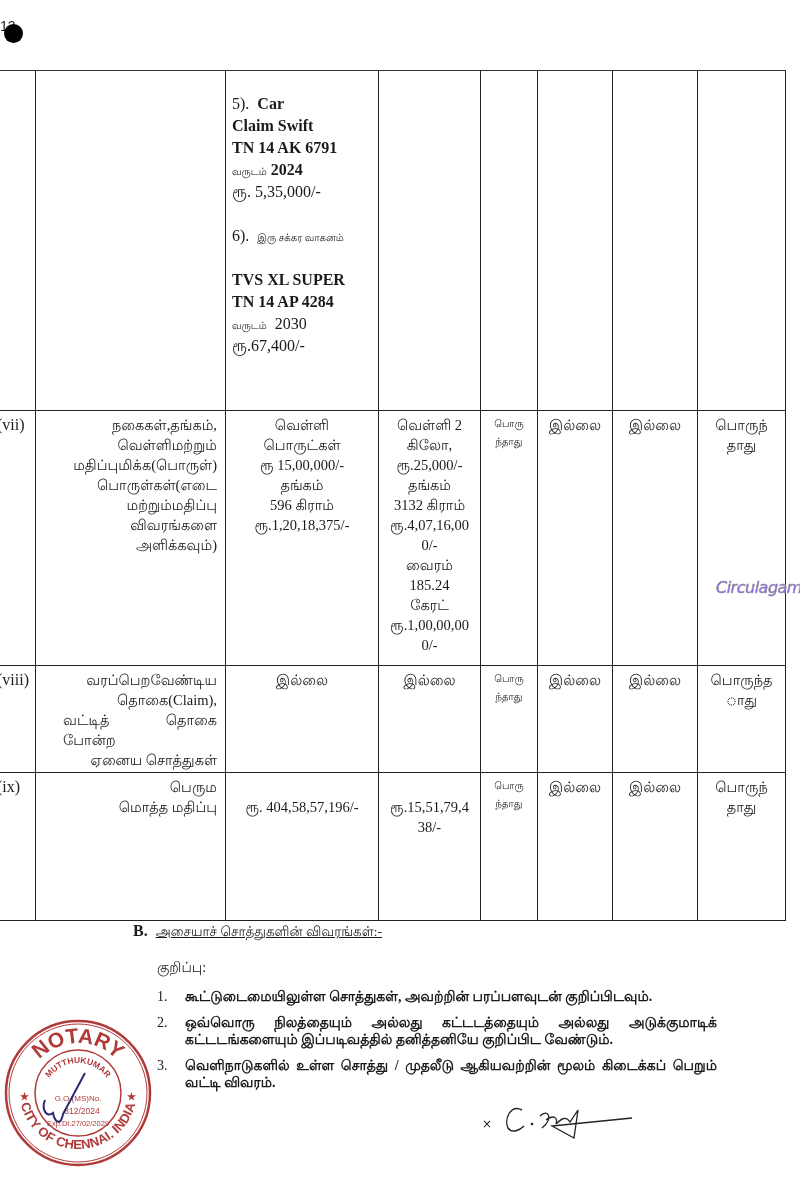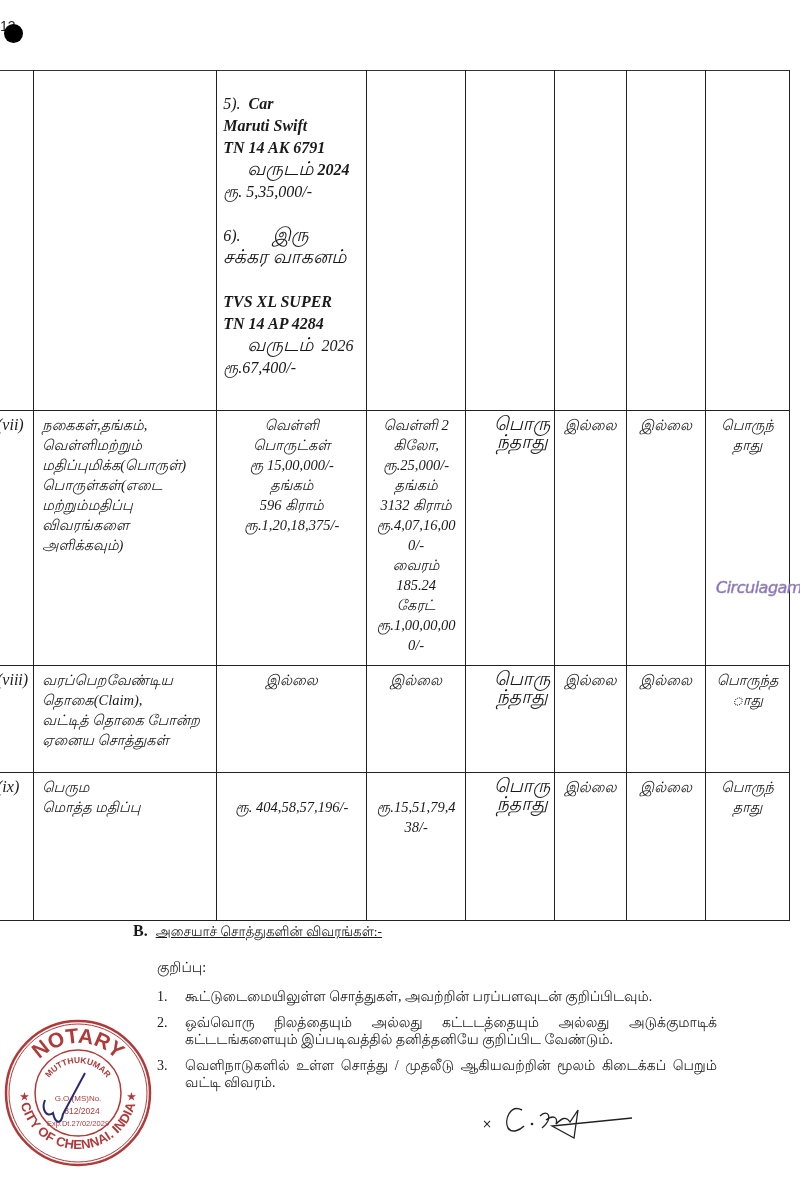--- a/index.html
+++ b/index.html
@@ -7,48 +7,48 @@
     width:800px; height:1200px; position:relative; overflow:hidden;
     background:#ffffff; color:#1a1a1a;
     font-family: "Liberation Serif", "DejaVu Serif", serif;
   }
   .page-num { position:absolute; top:18px; left:0; width:732px; text-align:left; font-family:"Liberation Sans", sans-serif; font-size:14px; color:#222; }
   .punch-hole { position:absolute; left:4px; top:24px; width:19px; height:19px; border-radius:50%; background:#000; }
 
   table.assets {
     position:absolute; left:-10px; top:70px; border-collapse:collapse; table-layout:fixed;
   }
-  table.assets td { border:1.3px solid #222; vertical-align:top; padding:0; font-size:14.5px; line-height:20px;font-style:italic; }
+  table.assets td { border:1.3px solid #222; vertical-align:top; padding:0; font-size:14.5px; line-height:20px; }
   table.assets tr.r-top td { border-top:1.5px solid #333; }
   .c-num { width:45px; }
   .c-desc { width:190px; }
   .c-self { width:153px; }
   .c-spouse { width:102px; }
   .c-dep1 { width:57px; }
   .c-dep2 { width:75px; }
   .c-dep3 { width:85px; }
   .c-dep4 { width:88px; }
 
   .rownum { display:block; text-align:left; padding:4px 0 0 6px; font-size:16px; }
   .desc { padding:4px 8px 0 8px; text-align:justify; text-align-last:auto; }
-  .desc .ln { display:flex; justify-content:flex-start; }
+  .desc .ln { display:flex; justify-content:flex-end;margin-left:19px; }
   .center { text-align:center; padding:4px 4px 0 4px; }
   .vehicle { padding:22px 4px 0 6px; font-size:16px; line-height:22px; }
   .vehicle .b { font-weight:bold; }
   .vehicle .gap { height:22px; }
-  .small { font-size:19px; line-height:18px;margin-left:24px; }
+  .small { font-size:10px; line-height:18px; }
 
   .section-b { position:absolute; left:133px; top:922px; font-size:15px; }
   .section-b .letter { font-weight:bold; font-size:16px; margin-right:8px; }
   .section-b .title { text-decoration:underline; font-size:13.5px;margin-top:36px; }
   .note-label { position:absolute; left:157px; top:960px; font-size:14px; }
   .notes { position:absolute; left:157px; top:988px; width:560px; font-size:14px; line-height:17px; }
   .note { display:flex; margin-bottom:9px; }
   .note .n { width:28px; flex:none; }
-  .note .t { text-align:justify; }
+  .note .t { text-align:justify;font-weight:bold; }
 
   .stamp { position:absolute; left:3px; top:1018px; width:150px; height:150px; }
   .signature { position:absolute; left:482px; top:1088px; width:200px; height:60px; }
   .watermark { position:absolute; left:716px; top:578px; font-family:"DejaVu Sans", sans-serif; font-style:italic; font-size:16px; color:#8b5cf6; -webkit-text-stroke:0.6px #9a9a9a; letter-spacing:-0.5px; }
 </style>
 </head>
 <body>
 
 <div class="page-num">13</div>
 <div class="punch-hole"></div>
@@ -66,32 +66,32 @@
   </colgroup>
 
   <tbody>
       <tr class="r-top" style="height:340px">
     <td></td>
     <td></td>
     <td>
       <div class="vehicle">
         <div>
           <div><span>5).</span>&nbsp; <span class="b">Car</span></div>
-          <div class="b">Maruti Swift</div>
+          <div class="b">Claim Swift</div>
           <div class="b">TN 14 AK 6791</div>
           <div><span class="small">வருடம்</span> <span class="b">2024</span></div>
           <div>ரூ.  5,35,000/-</div>
         </div>
         <div class="gap"></div>
         <div>
           <div style="width:130px"><span>6).</span>&nbsp; <span class="small">இரு  சக்கர வாகனம்</span></div>
           <div class="gap"></div>
           <div class="b">TVS XL SUPER</div>
           <div class="b">TN 14 AP 4284</div>
-          <div><span class="small">வருடம்</span>&nbsp; <span>2026</span></div>
+          <div><span class="small">வருடம்</span>&nbsp; <span>2030</span></div>
           <div>ரூ.67,400/-</div>
         </div>
       </div>
     </td>
     <td></td>
     <td></td>
     <td></td>
     <td></td>
     <td></td>
   </tr>

